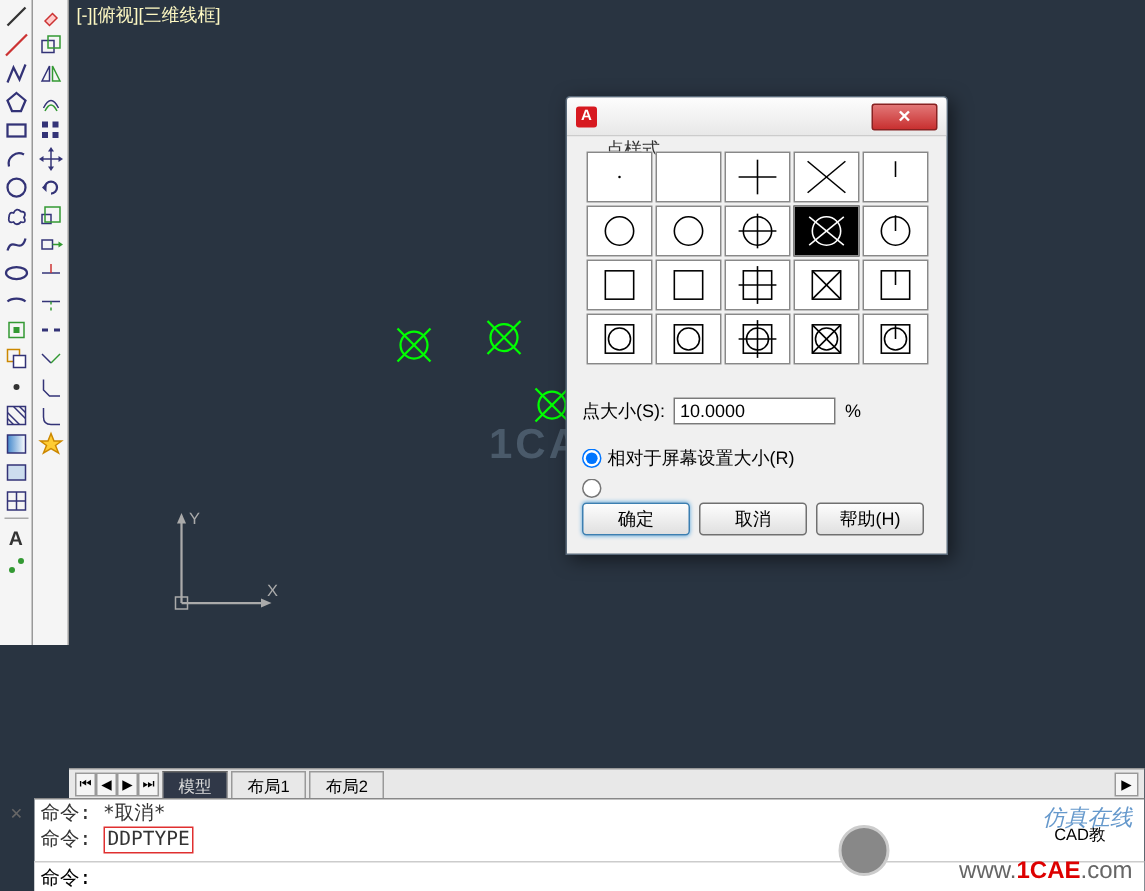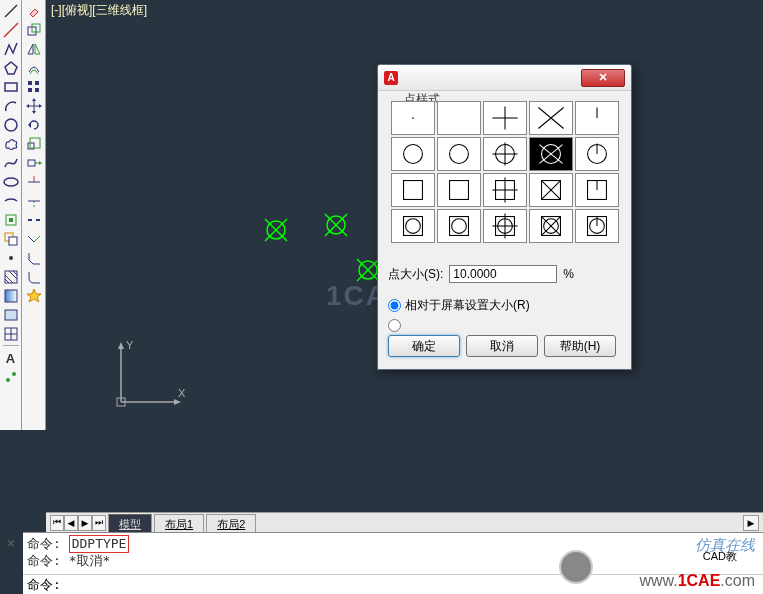--- a/index.html
+++ b/index.html
@@ -52,21 +52,21 @@
 
 
 .btns { display: flex; gap: 6px; justify-content: flex-start; }
 .btn { width: 72px; height: 22px; border: 1px solid #707070; background: linear-gradient(#fdfdfd, #e0e0e0); border-radius: 3px; font-size: 12px; cursor: pointer; display: flex; align-items: center; justify-content: center; }
 .btn.primary { border: 1px solid #3c7fb1; box-shadow: 0 0 3px #5aa7dd; }
 
 
 .tabs-bar { position: absolute; left: 46px; right: 0; bottom: 62px; height: 20px; background: #e8e8e8; border-top: 1px solid #999; display: flex; align-items: center; }
 .tab-nav { display: flex; margin-left: 4px; }
 .tab-nav-btn { width: 14px; height: 16px; border: 1px solid #999; background: #f5f5f5; font-size: 9px; display: flex; align-items: center; justify-content: center; cursor: pointer; }
-.tab { padding: 2px 10px; border: 1px solid #999; border-bottom: none; background: #e8e8e8; margin-left: 2px; font-size: 11px; cursor: pointer; position: relative; top: 1px; text-decoration: underline; }
+.tab { padding: 2px 10px; border: 1px solid #999; border-bottom: none; background: #e8e8e8; margin-left: 2px; font-size: 11px; cursor: pointer; position: relative; top: 1px; }
 .tab.active { background: #303848; color: #dadada; border-top: 1px solid #666; }
 .hscroll-right { position: absolute; right: 4px; width: 16px; height: 16px; border: 1px solid #999; background: #f5f5f5; font-size: 9px; display: flex; align-items: center; justify-content: center; }
 
 
 .cmd-area { position: absolute; left: 23px; right: 0; bottom: 0; height: 62px; background: #fff; border-top: 1px solid #888; font-family: SimSun, monospace; font-size: 13px; }
 .cmd-x { position: absolute; left: -20px; top: 2px; width: 16px; height: 16px; color: #666; text-align: center; }
 .cmd-history { padding: 2px 4px; color: #333; line-height: 16px; }
 .cmd-hl { border: 1.5px solid #e03030; padding: 0 2px; display: inline-block; }
 .cmd-input-row { position: absolute; bottom: 0; left: 0; right: 0; height: 20px; background: #fff; border-top: 1px solid #ccc; display: flex; align-items: center; padding-left: 4px; }
 .cmd-input-row input { border: none; flex: 1; font-family: SimSun; font-size: 13px; font-style: italic; color: #888; outline: none; }
@@ -506,22 +506,22 @@
   </div>
   <div class="tab active">模型</div>
   <div class="tab">布局1</div>
   <div class="tab">布局2</div>
   <div class="hscroll-right">▶</div>
 </div>
 
 <div class="cmd-area">
   <div class="cmd-x">✕</div>
   <div class="cmd-history">
+    <div><span>命令:</span> <span>*取消*</span></div>
     <div><span>命令:</span> <span class="cmd-hl">DDPTYPE</span></div>
-    <div><span>命令:</span> <span>*取消*</span></div>
   </div>
   <div class="cmd-input-row">
     <span>命令:</span>&nbsp;
   </div>
 </div>
 
 <div class="br-wm-avatar"></div>
 <div class="sticker">
     <span>CAD教</span>
   </div>

